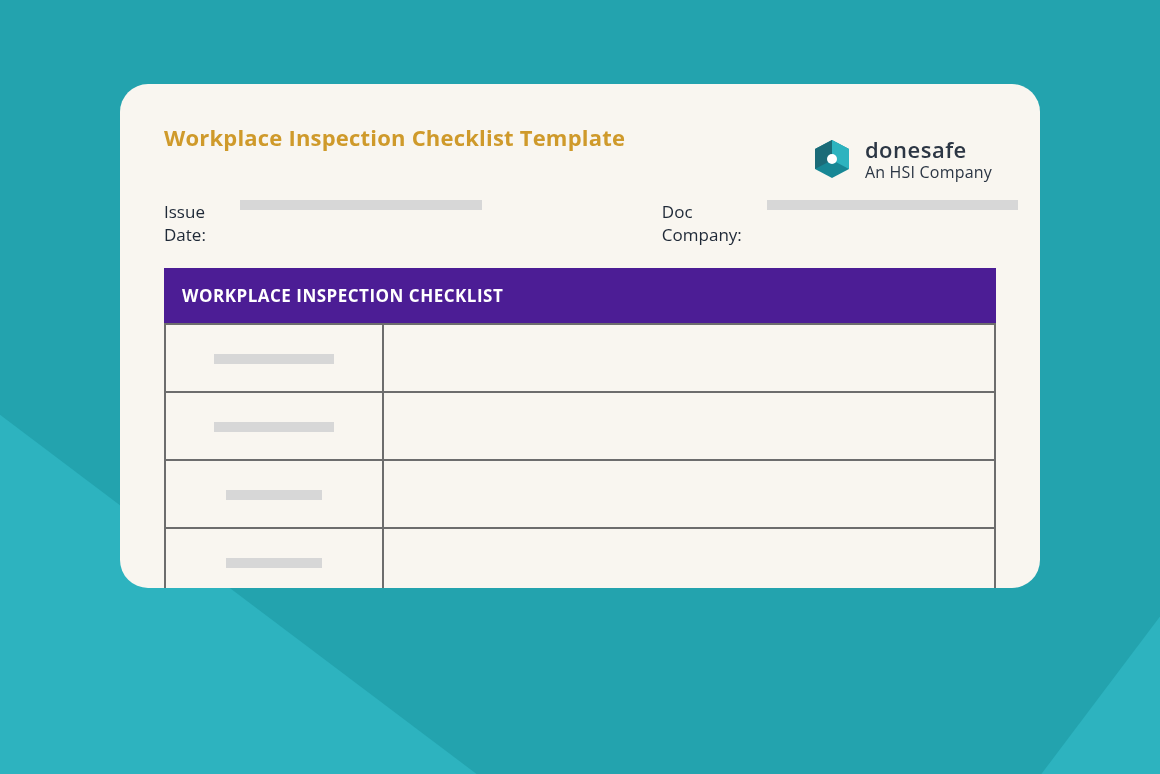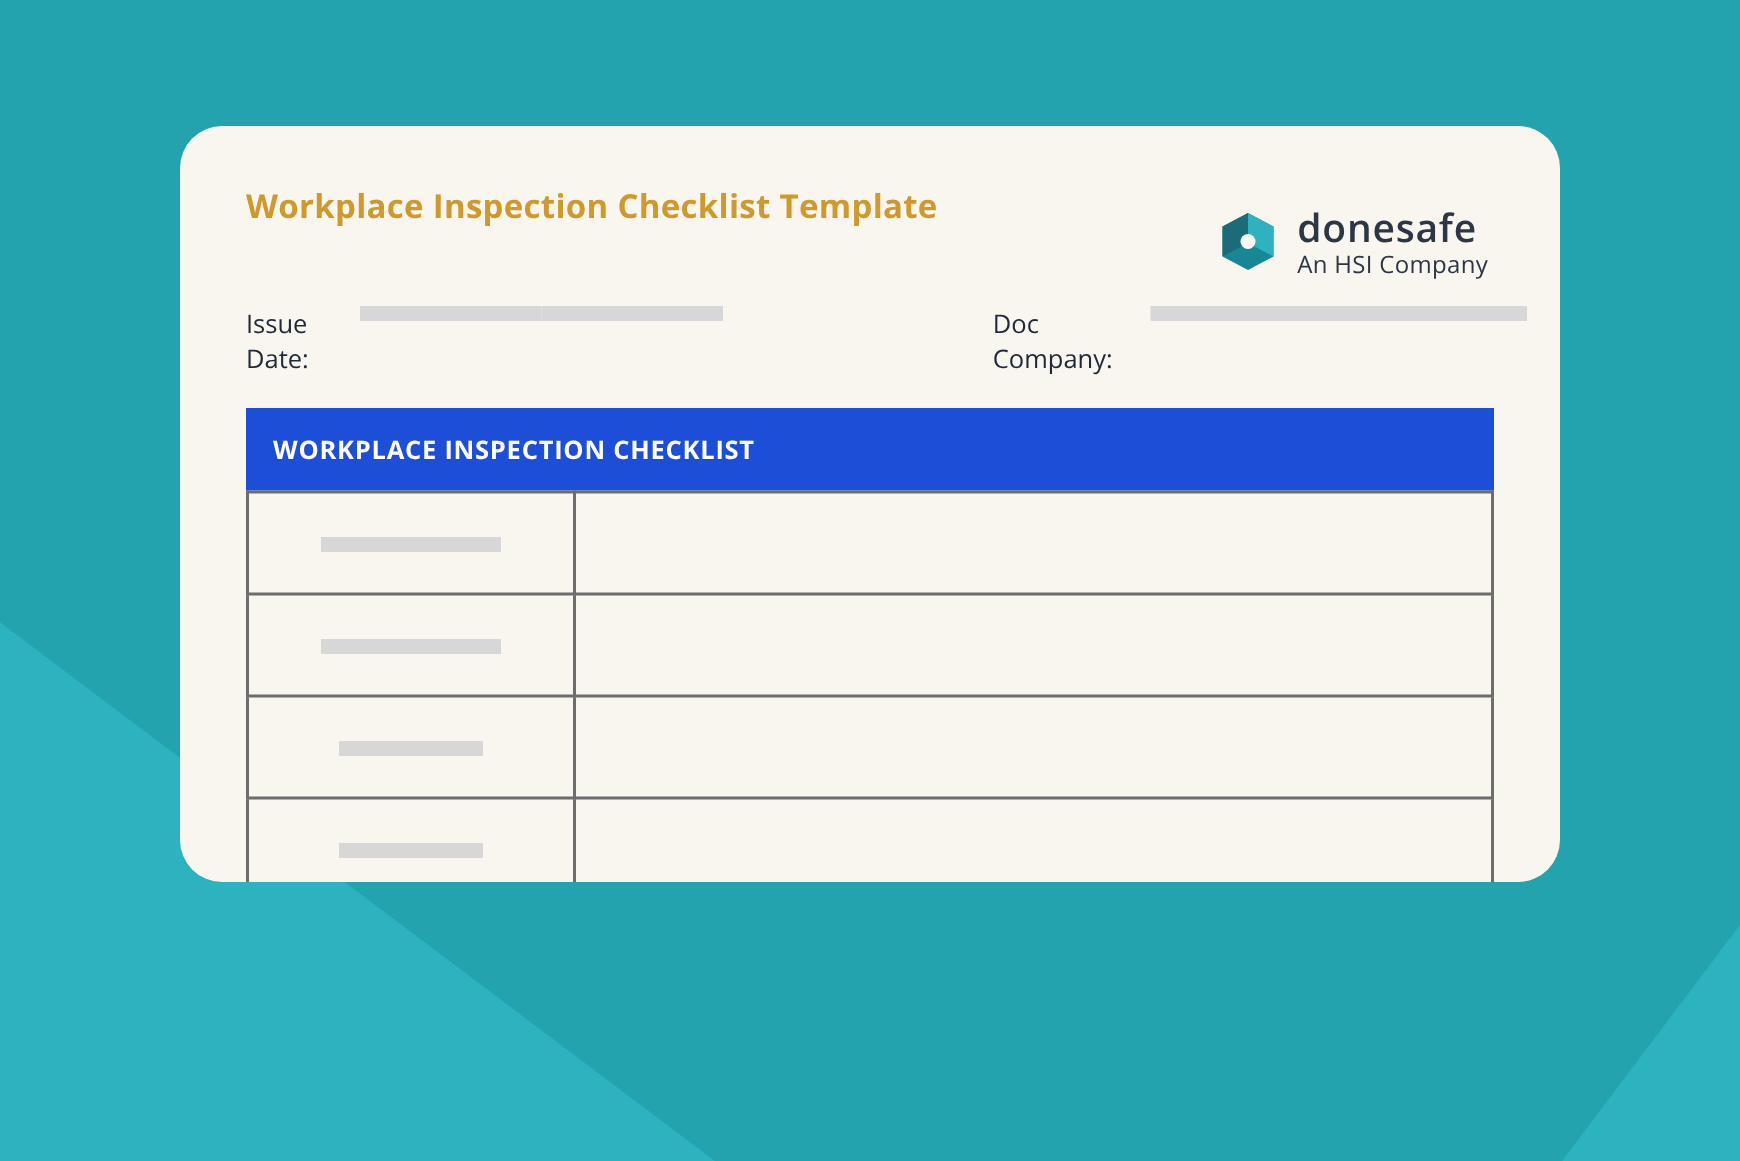--- a/index.html
+++ b/index.html
@@ -47,21 +47,21 @@
     display: flex;
     align-items: center;
     gap: 12px;
     margin-top: 18px;
     margin-right: 4px;
   }
   .logo-mark { width: 42px; height: 42px; position: relative; }
   .logo-text { display: flex; flex-direction: column; line-height: 1; }
   .logo-name {
     color: #2c3644;
-    font-size: 26px;
+    font-size: 22px;
     font-weight: 600;
     letter-spacing: .5px;
   }
   .logo-sub {
     color: #2c3644;
     font-size: 16px;
     margin-top: 4px;
     text-align: right;
     letter-spacing: .2px;
   }
@@ -78,21 +78,21 @@
     margin-bottom: 14px;
   }
   .ph {
     background: #d7d7d7;
     height: 10px;
     border-radius: 0;
   }
   .meta .ph { width: 138px; margin-bottom: 26px; }
   .table-wrap { margin-top: 8px; }
   .table-header {
-    background: #1d4ed8;
+    background: #4c1d95;
     color: #ffffff;
     font-size: 17px;
     font-weight: 700;
     letter-spacing: .5px;
     padding: 16px 18px;
   }
   table.checklist {
     width: 100%;
     border-collapse: collapse;
   }

